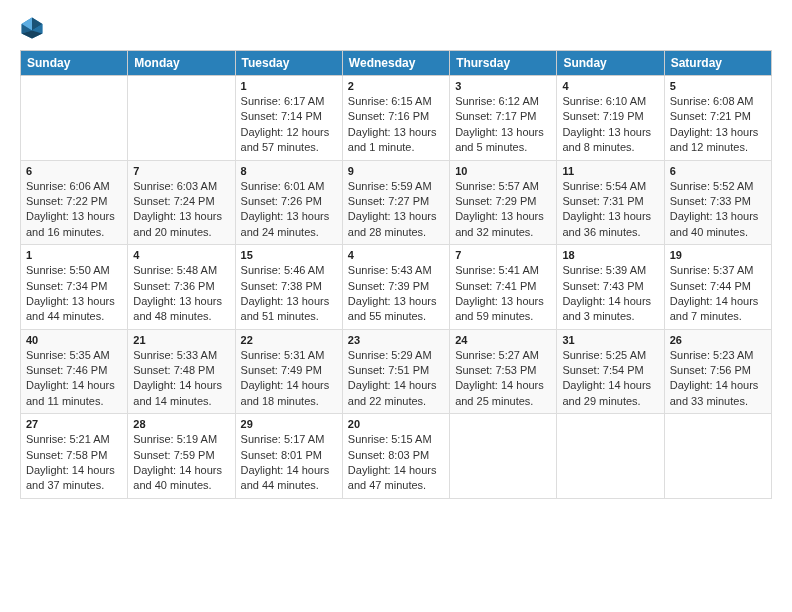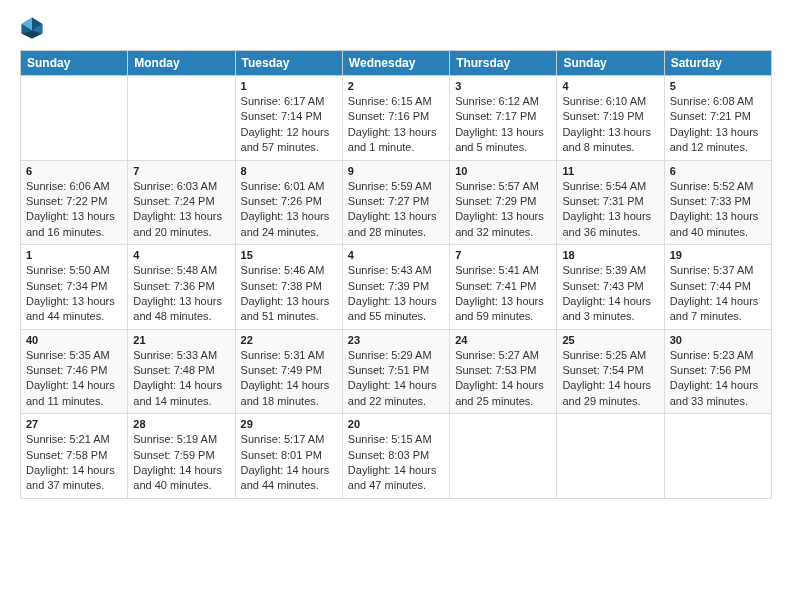--- a/index.html
+++ b/index.html
@@ -220,25 +220,25 @@
           </td>
           <td>
             <span class="day-num">23</span>
             <div class="day-info">Sunrise: 5:29 AM<br>Sunset: 7:51 PM<br>Daylight: 14 hours<br>and 22 minutes.</div>
           </td>
           <td>
             <span class="day-num">24</span>
             <div class="day-info">Sunrise: 5:27 AM<br>Sunset: 7:53 PM<br>Daylight: 14 hours<br>and 25 minutes.</div>
           </td>
           <td>
-            <span class="day-num">25</span>
+            <span class="day-num">31</span>
             <div class="day-info">Sunrise: 5:25 AM<br>Sunset: 7:54 PM<br>Daylight: 14 hours<br>and 29 minutes.</div>
           </td>
           <td>
-            <span class="day-num">30</span>
+            <span class="day-num">26</span>
             <div class="day-info">Sunrise: 5:23 AM<br>Sunset: 7:56 PM<br>Daylight: 14 hours<br>and 33 minutes.</div>
           </td>
         </tr>
         <tr>
           <td>
             <span class="day-num">27</span>
             <div class="day-info">Sunrise: 5:21 AM<br>Sunset: 7:58 PM<br>Daylight: 14 hours<br>and 37 minutes.</div>
           </td>
           <td>
             <span class="day-num">28</span>

